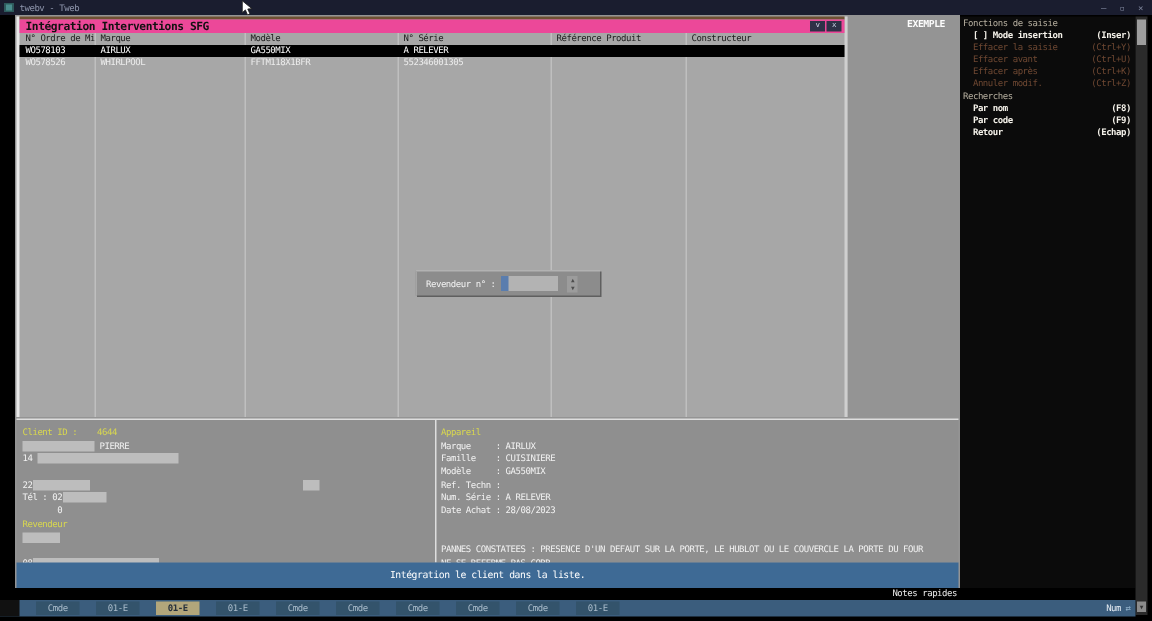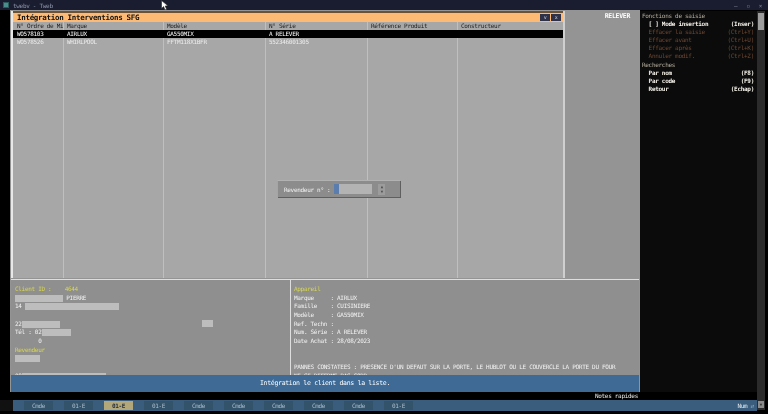--- a/index.html
+++ b/index.html
@@ -19,21 +19,21 @@
   #cursor{left:161px;top:0;}
 
   
   #app-window{left:10px;top:10px;width:630px;height:382px;background:#949494;}
   #exemple-label{right:10px;top:2px;color:#fdfdfd;font-weight:bold;font-size:6.5px;}
 
   
   #list-window{left:1px;top:1px;width:554px;height:267px;background:#a7a7a7;
     border-left:2px solid #e8e8e8;border-right:2px solid #cfcfcf;box-sizing:border-box;}
   #lw-brown{left:0;top:0;right:0;height:2px;background:#6e5133;}
-  #lw-titlebar{left:0;top:2px;right:0;height:9px;background:#fdba74;color:#111;
+  #lw-titlebar{left:0;top:2px;right:0;height:9px;background:#ec4899;color:#111;
     display:flex;align-items:center;padding:0 2px 0 4px;box-sizing:border-box;}
   #lw-title{font-size:7.5px;font-weight:bold;}
   .lw-btn{width:10px;height:7px;background:#2e3147;color:#ccd2e6;font-size:5px;line-height:7px;
     text-align:center;margin-left:1px;}
   #lw-titlebar .sp{margin-left:auto;}
   .colsep{top:11px;bottom:0;width:1px;background:#bfbfbf;}
   .trow{left:0;right:0;height:8px;display:grid;grid-template-columns:50px 100px 102px 102px 90px auto;
     line-height:8px;}
   .trow>div{padding-left:4px;overflow:hidden;}
   #thead{top:11px;color:#1c1c1c;}
@@ -102,21 +102,21 @@
   </div>
 </div>
 
 <div class="abs" id="cursor">
   <svg width="8" height="11">
       <path d="M0.5,0.5 L0.5,8.5 L2.6,6.6 L4,10 L5.6,9.2 L4.2,6 L7,5.8 Z" fill="#fff" stroke="#222" stroke-width="0.6"></path>
     </svg>
 </div>
 
 <div class="abs" id="app-window">
-  <div class="abs" id="exemple-label" data-bind="window.exemple_label">RELEVER</div>
+  <div class="abs" id="exemple-label" data-bind="window.exemple_label">EXEMPLE</div>
 
   <div class="abs" id="list-window">
     <div class="abs" id="lw-brown"></div>
     <div class="abs" id="lw-titlebar">
       <span id="lw-title" data-bind="window.title">Intégration Interventions SFG</span>
       <span class="sp"></span>
       <span class="lw-btn" data-bind="window.btn_down">v</span>
       <span class="lw-btn" data-bind="window.btn_close">x</span>
     </div>
 

